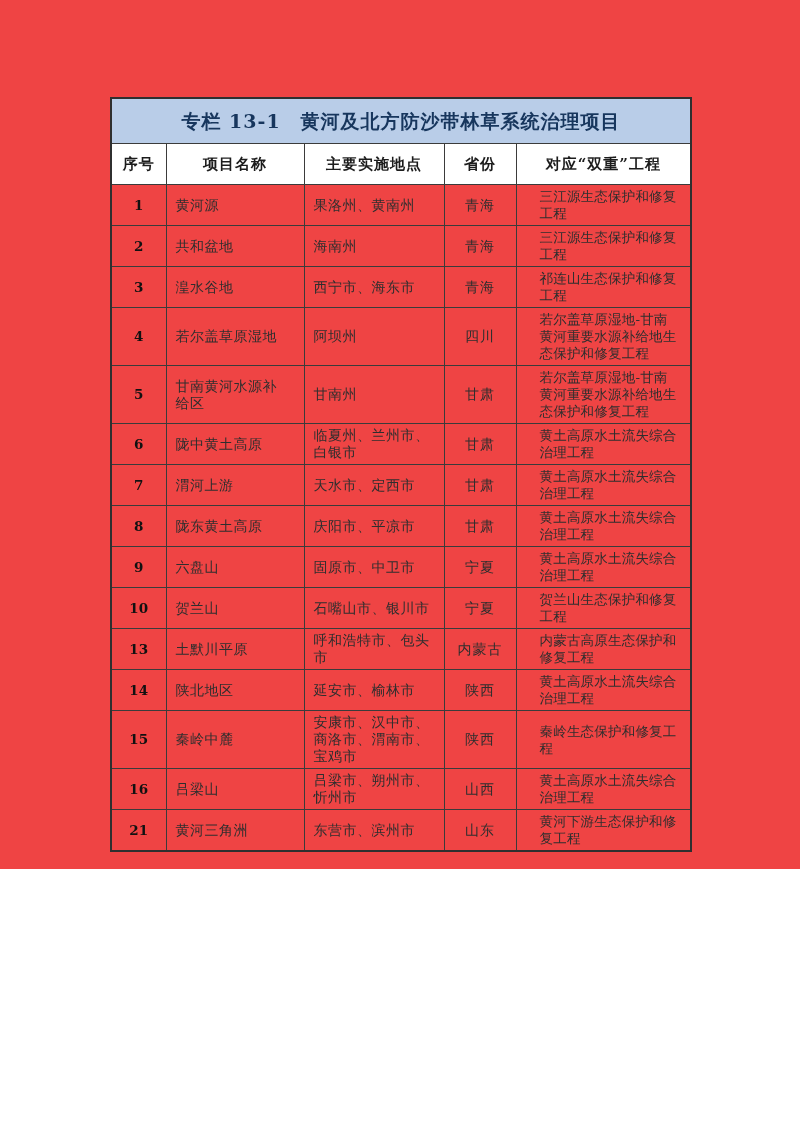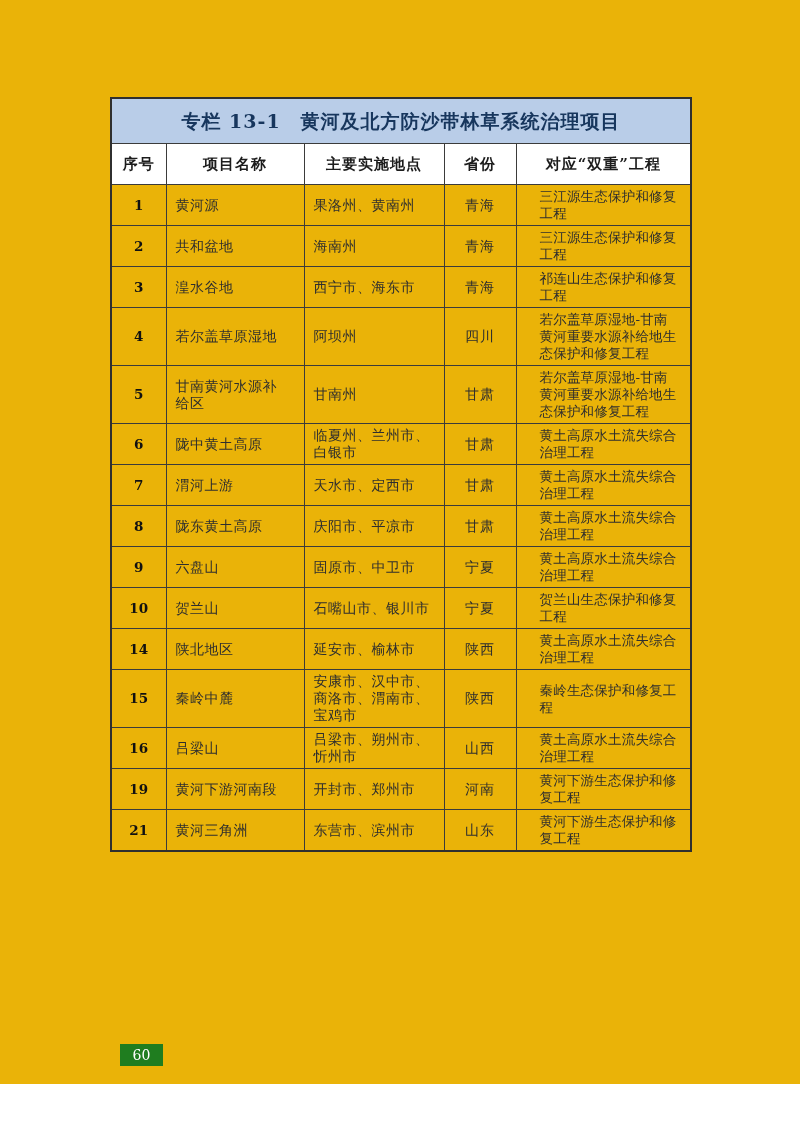--- a/index.html
+++ b/index.html
@@ -11,22 +11,22 @@
     --body-text:#2e2e2e;
   }
   html,body{margin:0;padding:0;background:#ffffff;}
   body{
     font-family:"DejaVu Serif","Liberation Serif",serif;
     color:var(--body-text);
   }
   .page{
     position:relative;
     width:800px;
-    height:1084px;
-    background:#eab308;
+    height:869px;
+    background:#ef4444;
     overflow:hidden;
   }
   table.box-table{
     position:absolute;
     left:110px;
     top:97px;
     width:580px;
     border-collapse:collapse;
     table-layout:fixed;
   }
@@ -193,20 +193,29 @@
         </tr>
         <tr class="data-row">
           <td class="c-no">10</td>
           <td class="c-name">贺兰山</td>
           <td class="c-loc">石嘴山市、银川市</td>
           <td class="c-prov">宁夏</td>
           <td class="c-proj">贺兰山生态保护和修复
 工程</td>
         </tr>
         <tr class="data-row">
+          <td class="c-no">13</td>
+          <td class="c-name">土默川平原</td>
+          <td class="c-loc">呼和浩特市、包头
+市</td>
+          <td class="c-prov">内蒙古</td>
+          <td class="c-proj">内蒙古高原生态保护和
+修复工程</td>
+        </tr>
+        <tr class="data-row">
           <td class="c-no">14</td>
           <td class="c-name">陕北地区</td>
           <td class="c-loc">延安市、榆林市</td>
           <td class="c-prov">陕西</td>
           <td class="c-proj">黄土高原水土流失综合
 治理工程</td>
         </tr>
         <tr class="data-row">
           <td class="c-no">15</td>
           <td class="c-name">秦岭中麓</td>
@@ -220,28 +229,20 @@
         <tr class="data-row">
           <td class="c-no">16</td>
           <td class="c-name">吕梁山</td>
           <td class="c-loc">吕梁市、朔州市、
 忻州市</td>
           <td class="c-prov">山西</td>
           <td class="c-proj">黄土高原水土流失综合
 治理工程</td>
         </tr>
         <tr class="data-row">
-          <td class="c-no">19</td>
-          <td class="c-name">黄河下游河南段</td>
-          <td class="c-loc">开封市、郑州市</td>
-          <td class="c-prov">河南</td>
-          <td class="c-proj">黄河下游生态保护和修
-复工程</td>
-        </tr>
-        <tr class="data-row">
           <td class="c-no">21</td>
           <td class="c-name">黄河三角洲</td>
           <td class="c-loc">东营市、滨州市</td>
           <td class="c-prov">山东</td>
           <td class="c-proj">黄河下游生态保护和修
 复工程</td>
         </tr>
       </tbody>
   </table>
 

